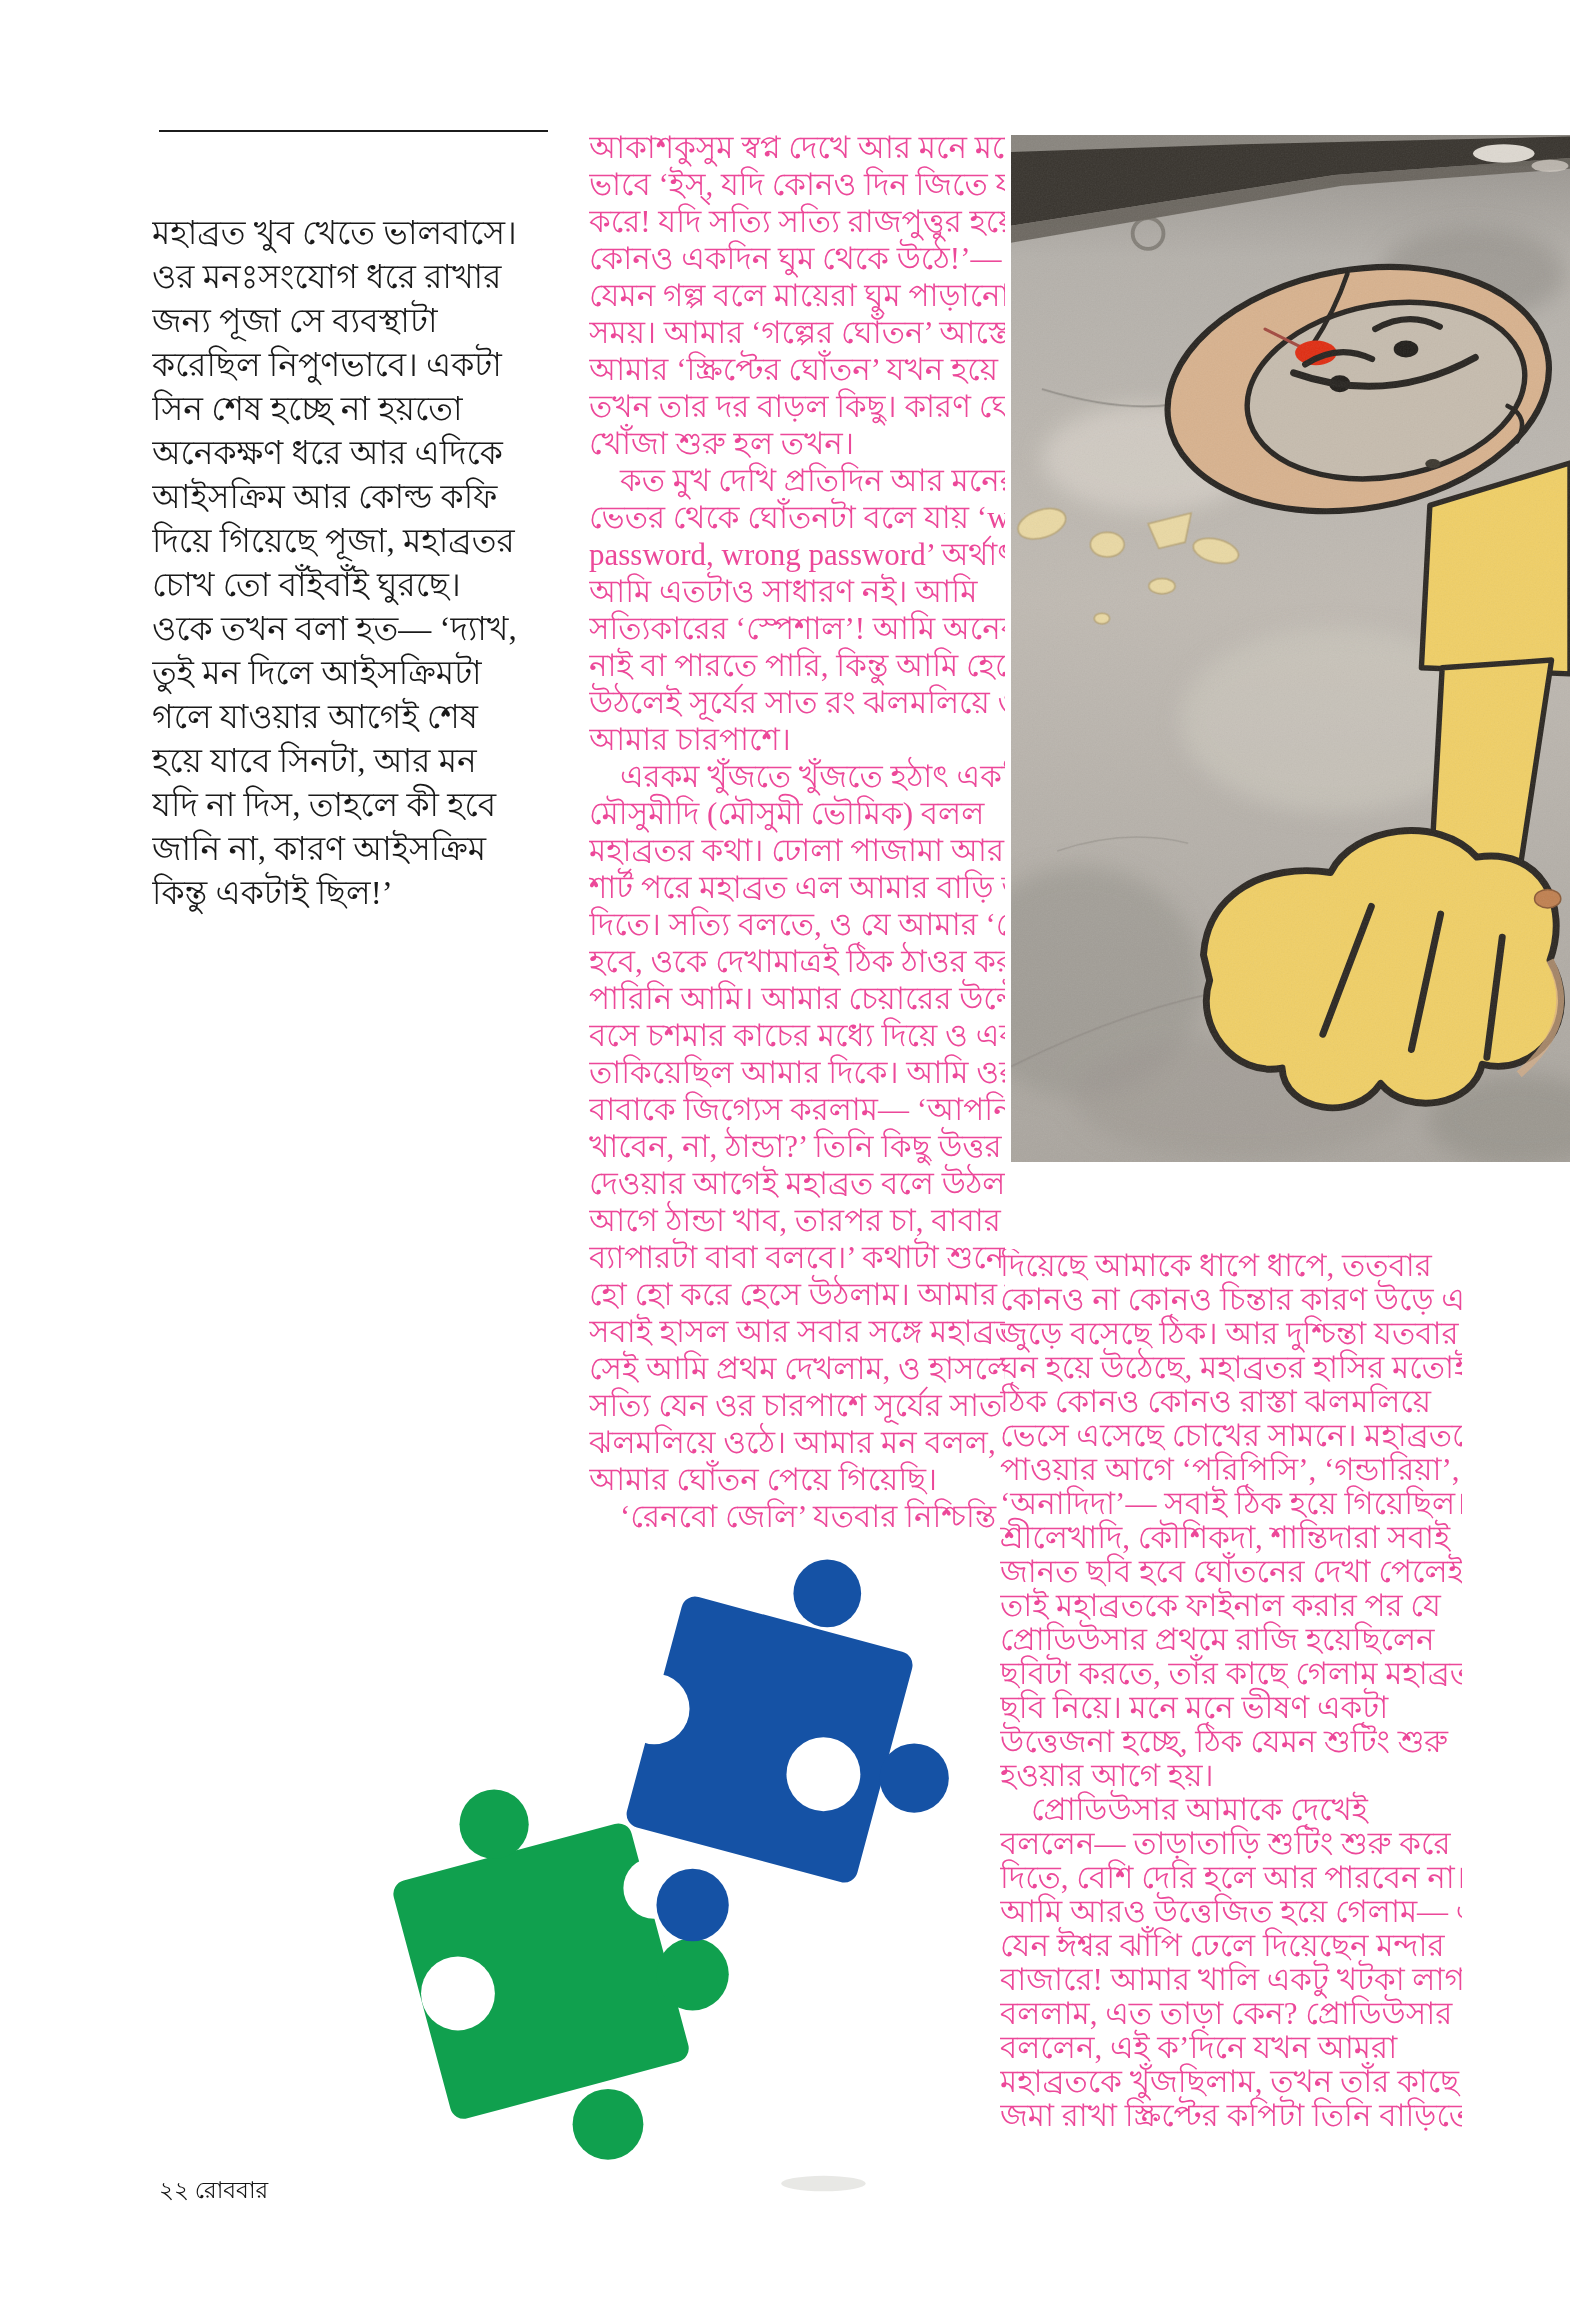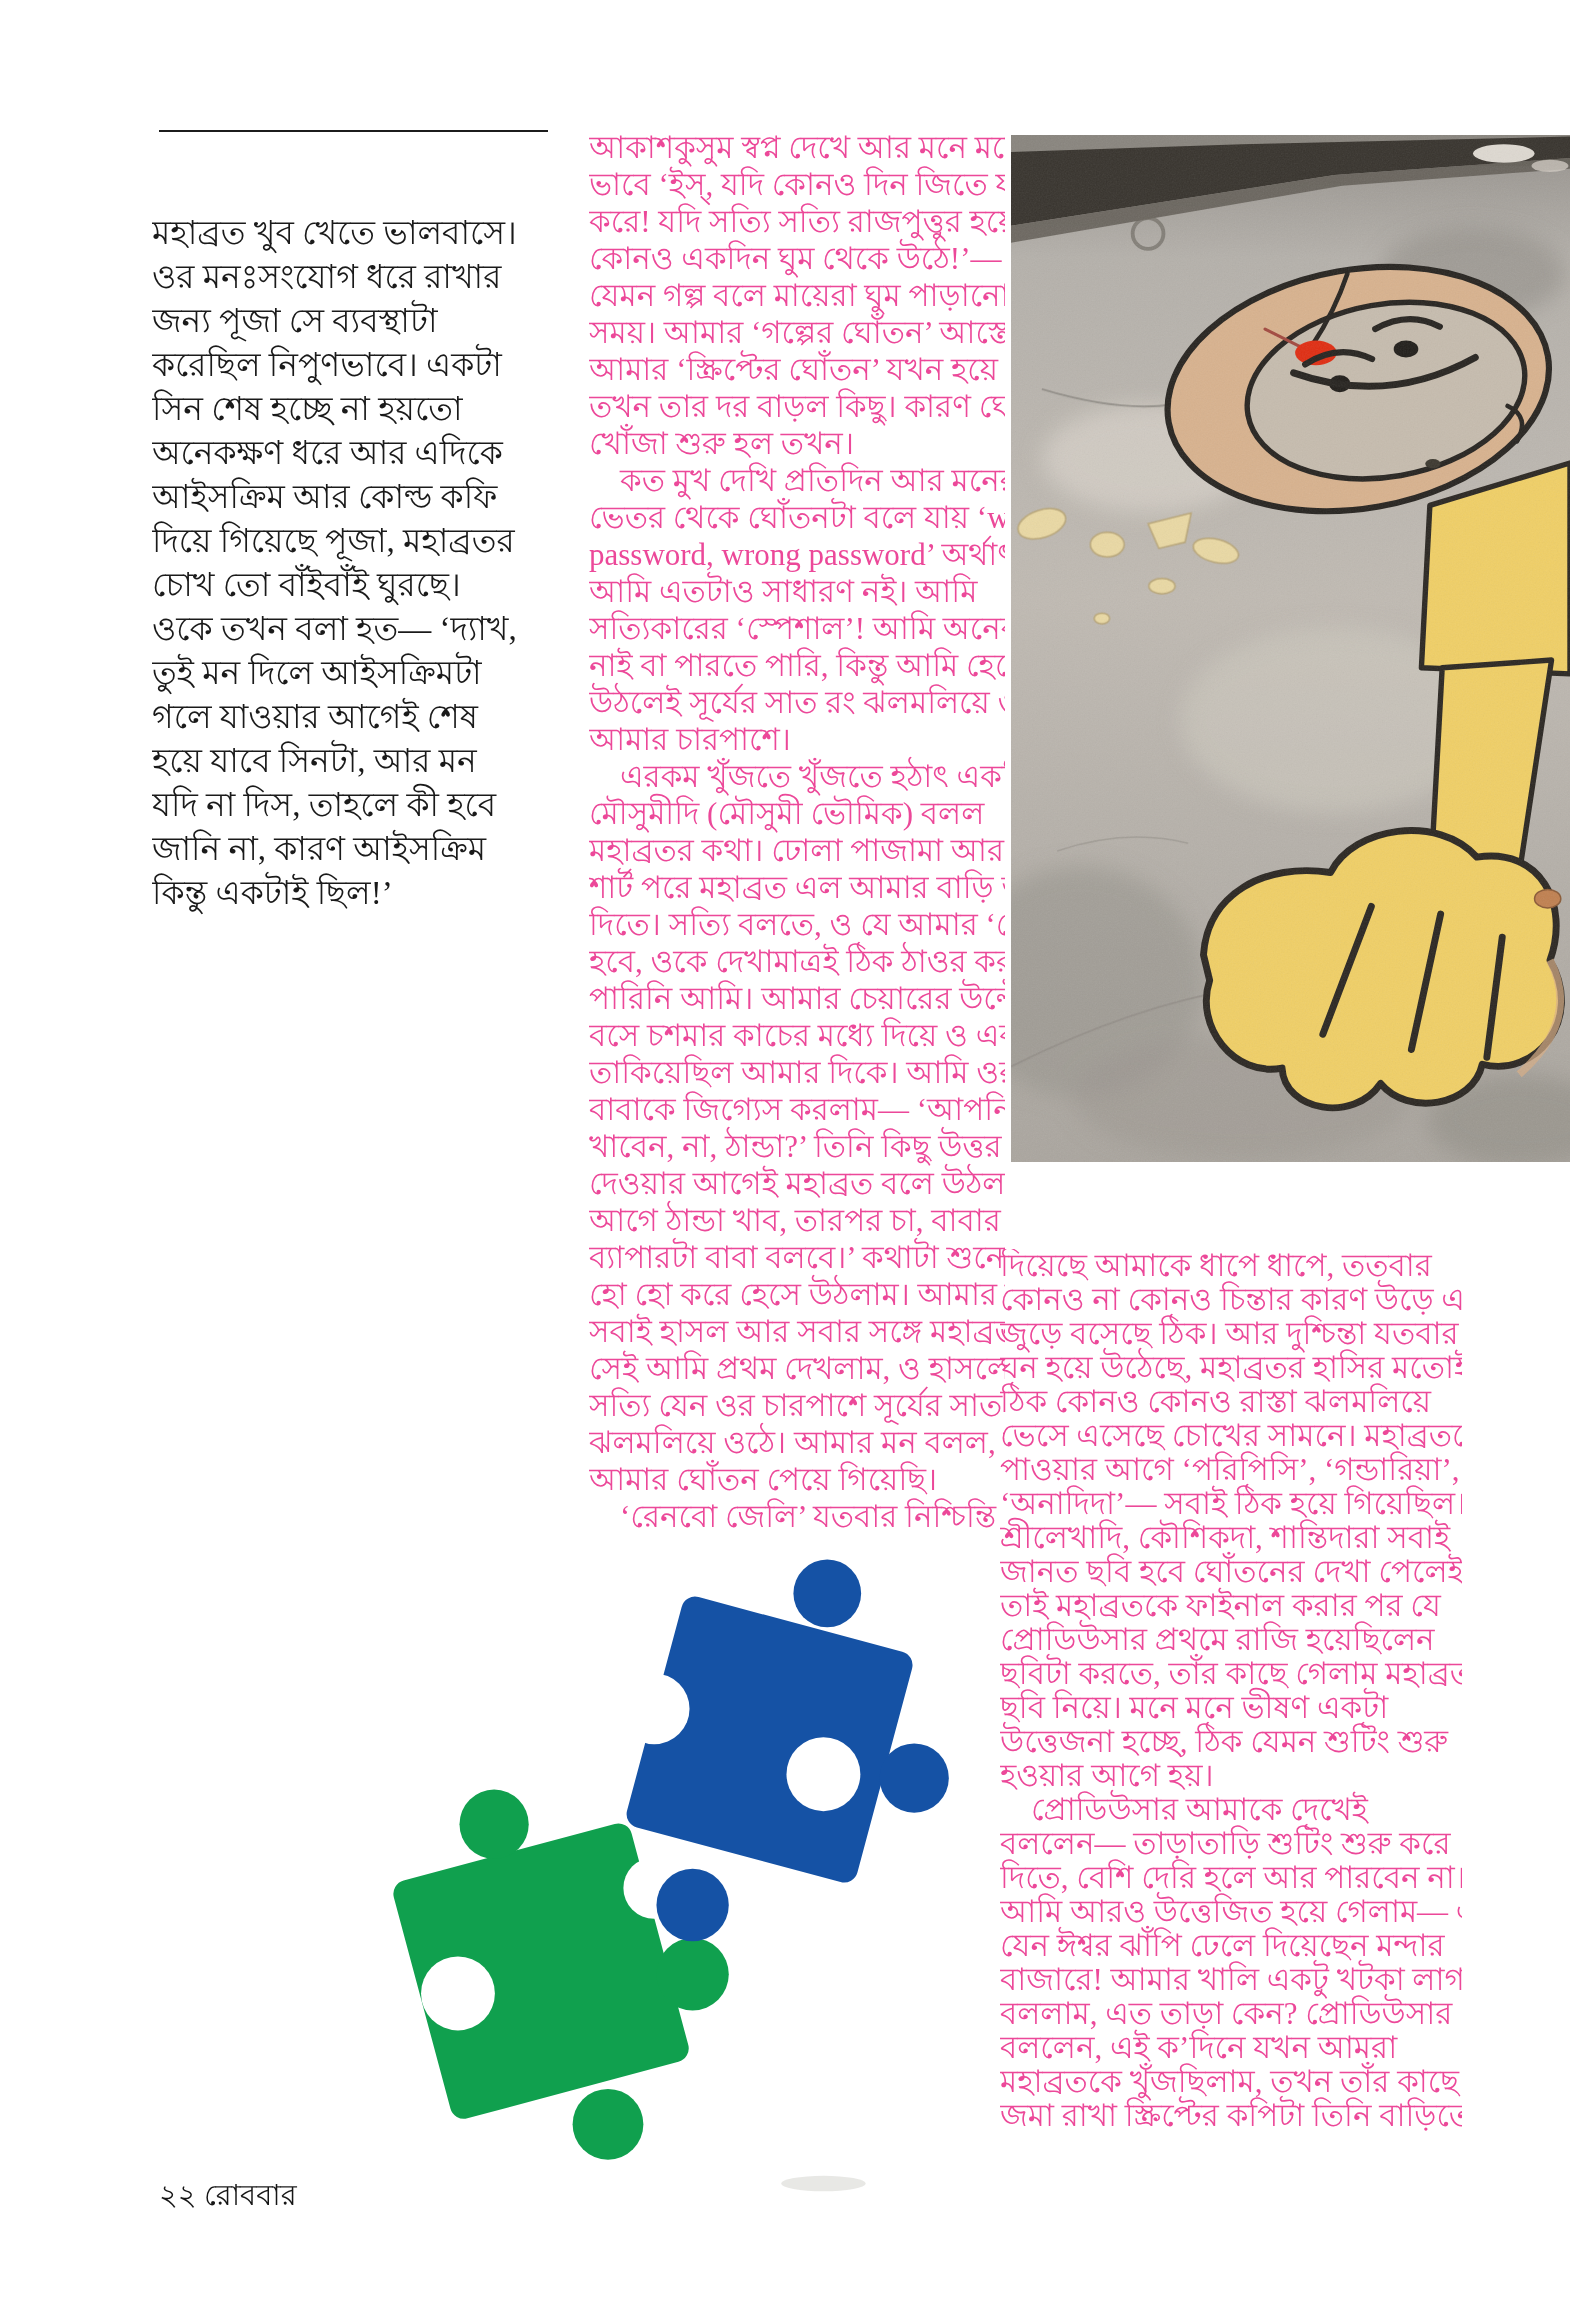--- a/index.html
+++ b/index.html
@@ -8,21 +8,21 @@
   .rule{position:absolute;left:159px;top:130px;width:389px;height:2.3px;background:#1c1c1c;}
   .pullquote{position:absolute;left:152px;top:211px;width:412px;height:724px;
              font-size:33px;line-height:44px;font-weight:400;white-space:pre;overflow:hidden;}
   .bodycol{position:absolute;font-size:31px;white-space:pre;overflow:hidden;color:#ec4899;}
   .col-middle{left:589px;top:129px;width:416px;height:1409px;line-height:37px;}
   .col-right{left:1000px;top:1249px;width:462px;height:905px;line-height:34px;}
   .photo{position:absolute;left:1011px;top:135px;width:559px;height:1027px;margin:0;}
   .photo svg{display:block;width:100%;height:100%;}
   .puzzle{position:absolute;left:331px;top:1543px;width:654px;height:674px;}
   .puzzle svg{display:block;width:100%;height:100%;}
-  .footer{position:absolute;left:159px;top:2172px;font-size:29px;color:#161616;}
+  .footer{position:absolute;left:159px;top:2172px;font-size:23px;color:#161616;}
 </style>
 </head>
 <body>
 
 <div class="page">
 
   <div class="rule"></div>
 
   <div class="pullquote">মহাব্রত খুব খেতে ভালবাসে।
 ওর মনঃসংযোগ ধরে রাখার

